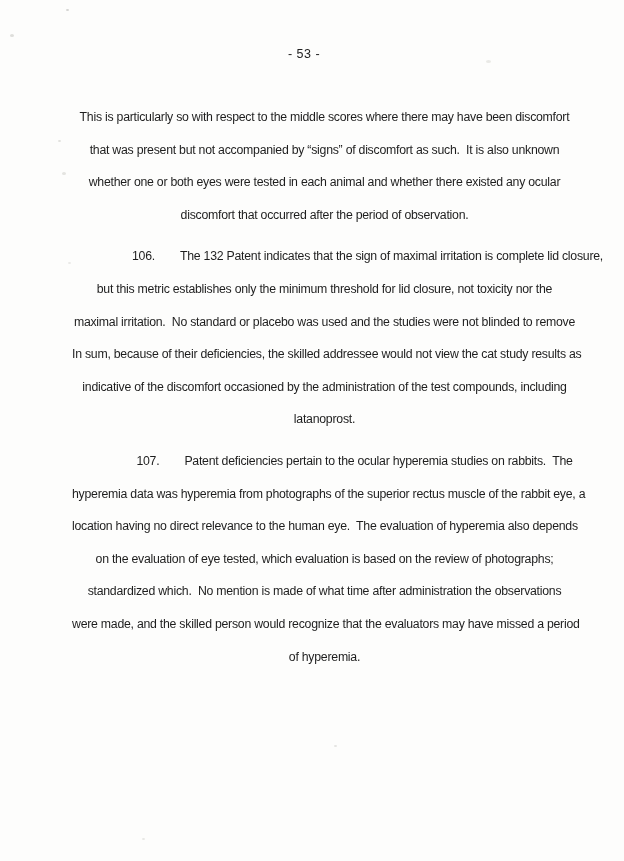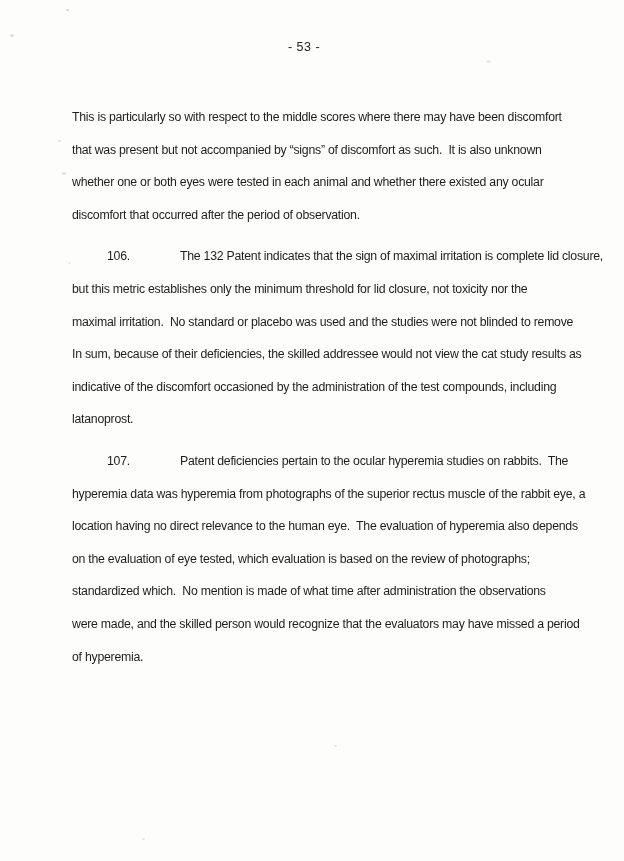--- a/index.html
+++ b/index.html
@@ -7,35 +7,36 @@
     position: relative;
     width: 624px;
     height: 861px;
     background: #fdfdfc;
     overflow: hidden;
     font-family: "Liberation Sans", "DejaVu Sans", sans-serif;
     color: #1e1e1e;
   }
   .page-number {
     position: absolute;
-    top: 40px;
+    top: 47px;
     left: 0;
     width: 608px;
     text-align: center;
     font-size: 12.5px;
     letter-spacing: 0.5px;
     color: #222;
   }
   .doc-body {
     position: absolute;
     left: 72px;
     top: 101px;
     width: 505px;
     font-size: 12.3px;
     letter-spacing: -0.25px;
+    text-align: center;
   }
   .paragraph + .paragraph { margin-top: 9px; }
   .line {
     height: 32.6px;
     line-height: 32.6px;
     white-space: pre;
   }
   .para-number {
     display: inline-block;
     width: 73px;

